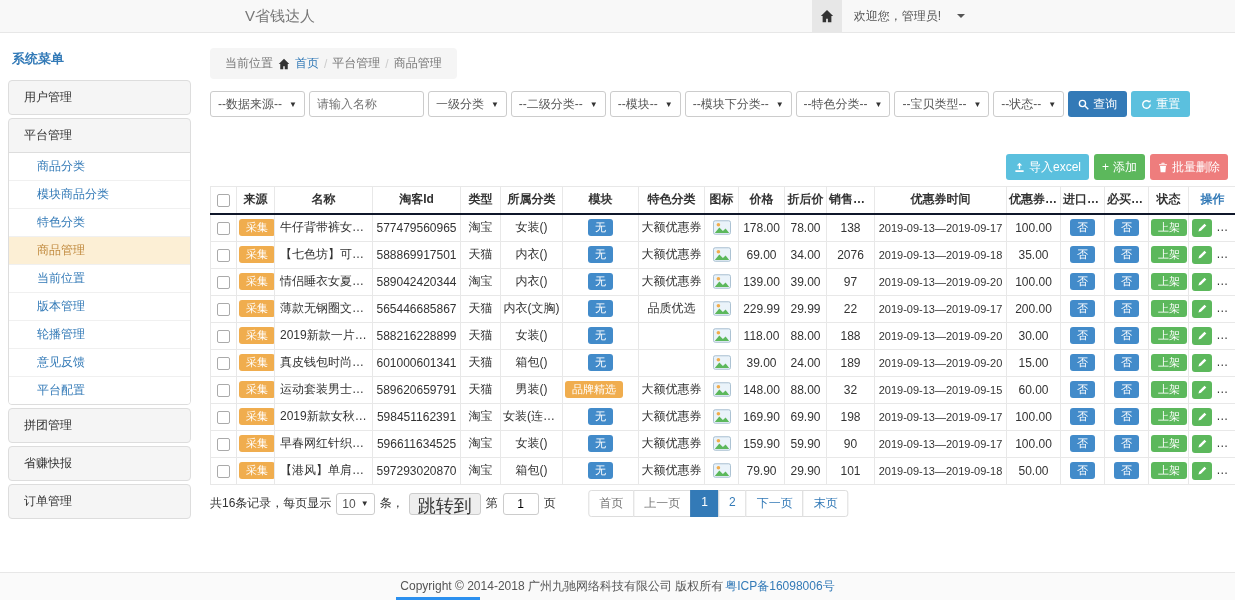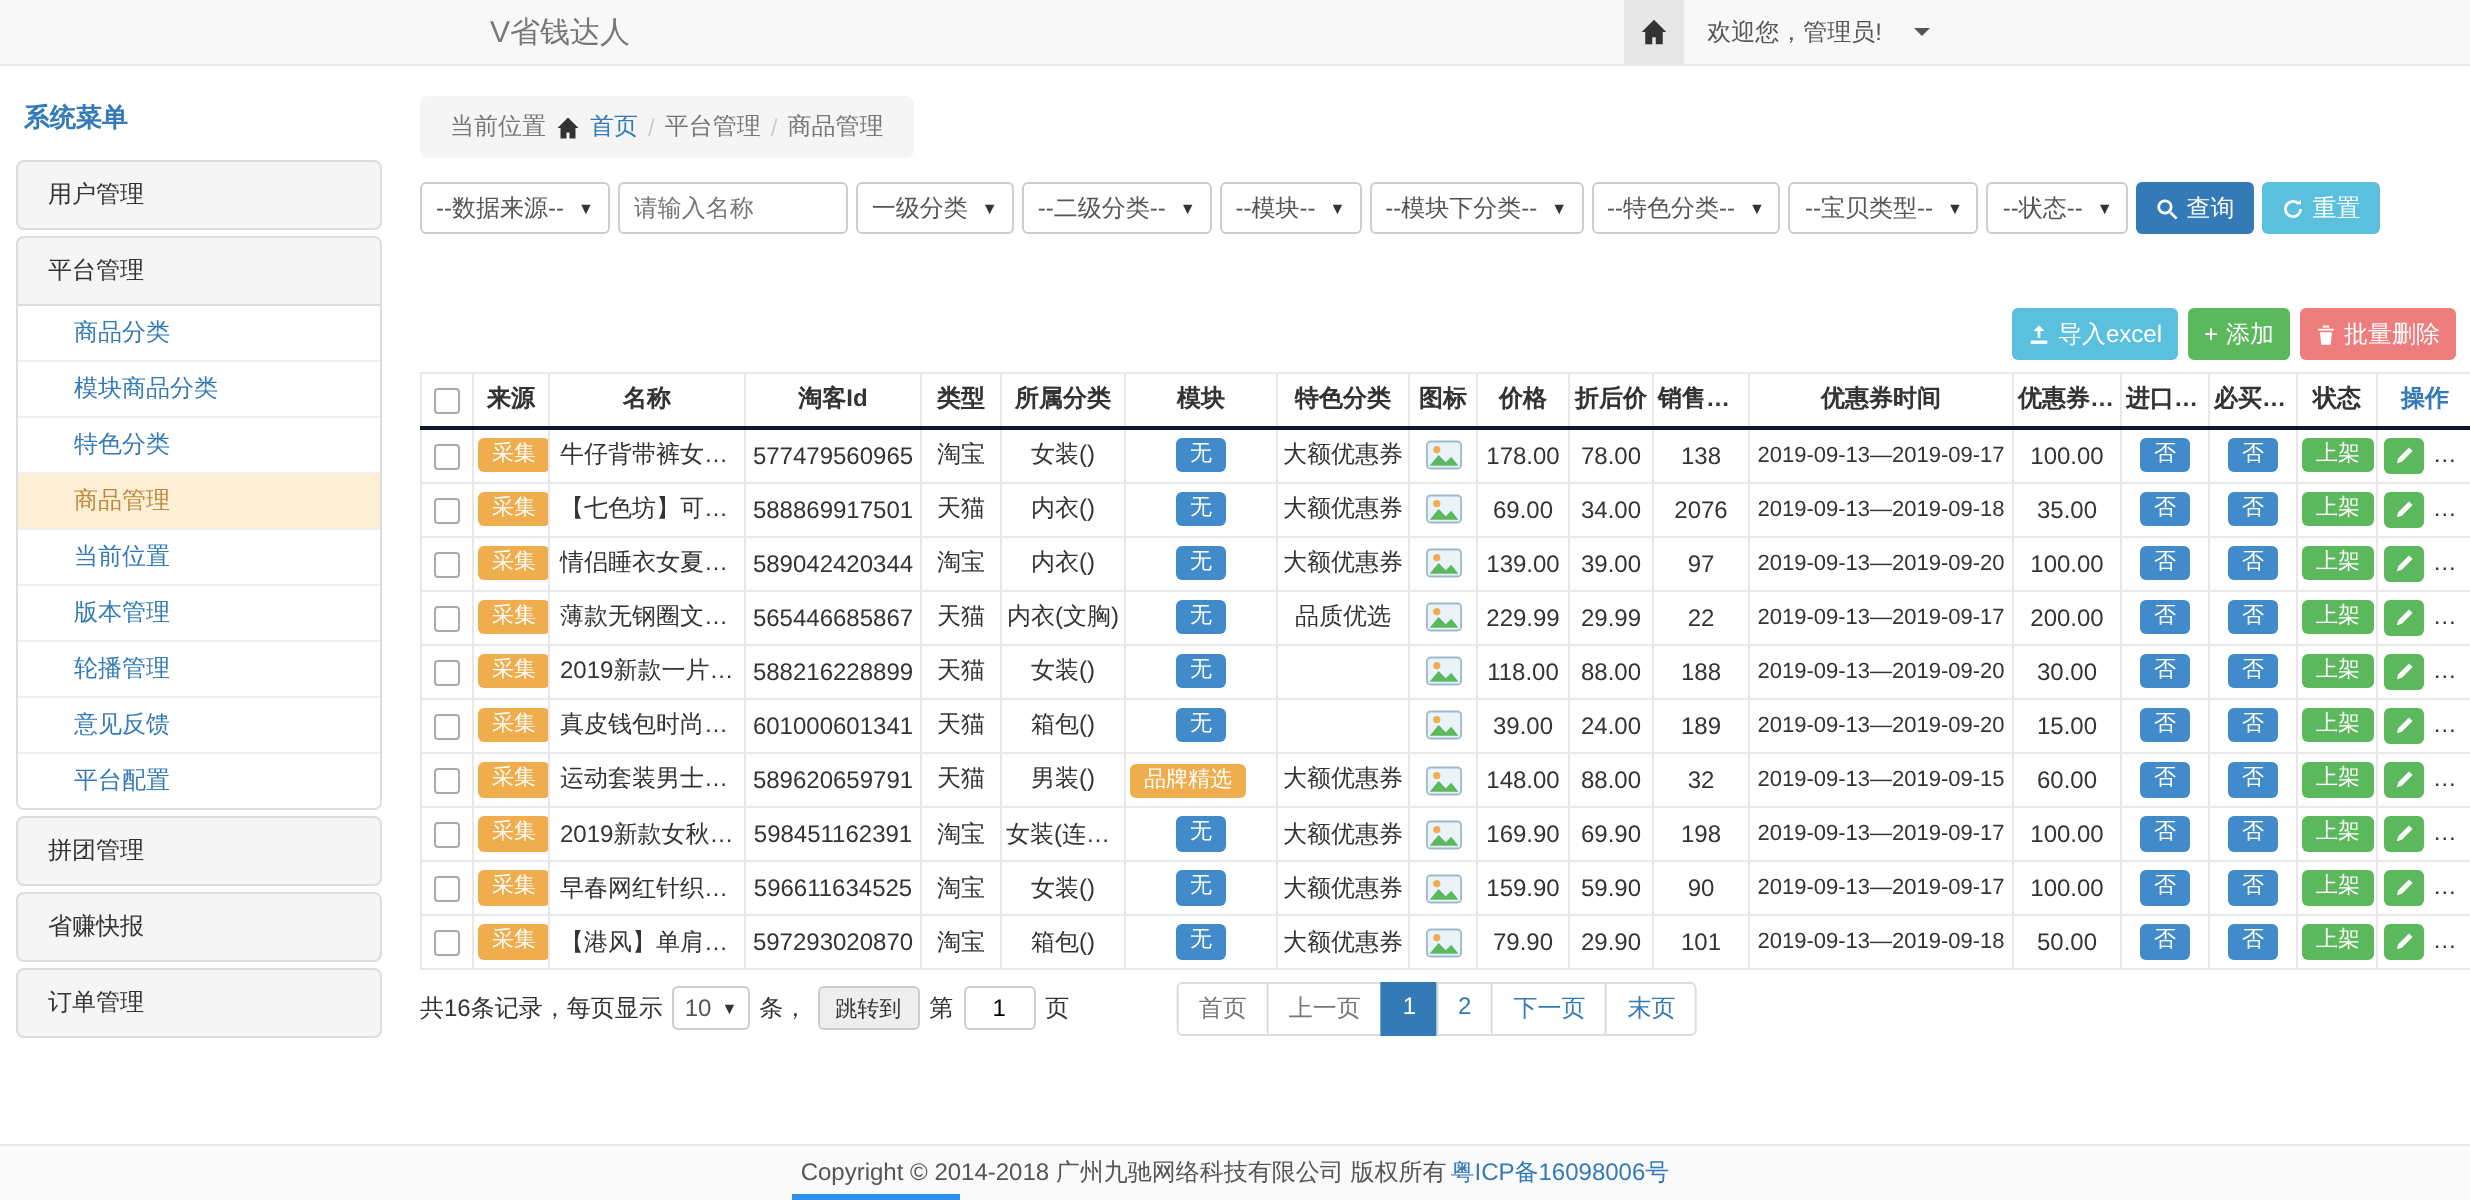--- a/index.html
+++ b/index.html
@@ -60,21 +60,21 @@
   .mb-brand { background:#f0ad4e; }
   .cb { width:13px; height:13px; border:1px solid #aaa; border-radius:2px; display:inline-block; background:#fff; vertical-align:middle; cursor:pointer; }
   .imgph { vertical-align:middle; }
   .opbtn { display:inline-flex; width:20px; height:18px; border-radius:3px; align-items:center; justify-content:center; margin:0 1px; cursor:pointer; vertical-align:middle; }
   .op-edit { background:#5cb85c; }
   .op-del { background:#d9534f; }
   
   .pager-row { position:relative; display:flex; align-items:center; margin-top:4px; height:30px; }
   .pager-stats { display:flex; align-items:center; gap:5px; color:#333; }
   .sel-mini { height:22px; padding:0 5px; gap:5px; }
-  .jump-btn { height:22px; border:1px solid #ccc; background:#eee; border-radius:3px; font-size:11px; color:#333; padding:0 8px; cursor:pointer; font-family:inherit; }
+  .jump-btn { height:22px; border:1px solid #ccc; background:#eee; border-radius:3px; font-size:18px; color:#333; padding:0 8px; cursor:pointer; font-family:inherit; }
   .jump-input { width:36px; height:22px; border:1px solid #ccc; border-radius:3px; text-align:center; font-size:12px; font-family:inherit; }
   .pager { position:absolute; left:50%; transform:translateX(-50%); display:flex; }
   .page-btn { border:1px solid #ddd; padding:4px 10px; margin-left:-1px; color:#337ab7; background:#fff; cursor:pointer; }
   .page-btn:first-child { border-radius:3px 0 0 3px; }
   .page-btn:last-child { border-radius:0 3px 3px 0; }
   .page-btn.pg-muted { color:#777; }
   .page-btn.pg-active { background:#337ab7; border-color:#337ab7; color:#fff; }
   
   .footer { position:absolute; left:0; right:0; bottom:0; height:28px; background:#fafafa; border-top:1px solid #e7e7e7; display:flex; align-items:center; justify-content:center; gap:2px; color:#555; z-index:2; }
   .icp { color:#337ab7; text-decoration:none; cursor:pointer; }

